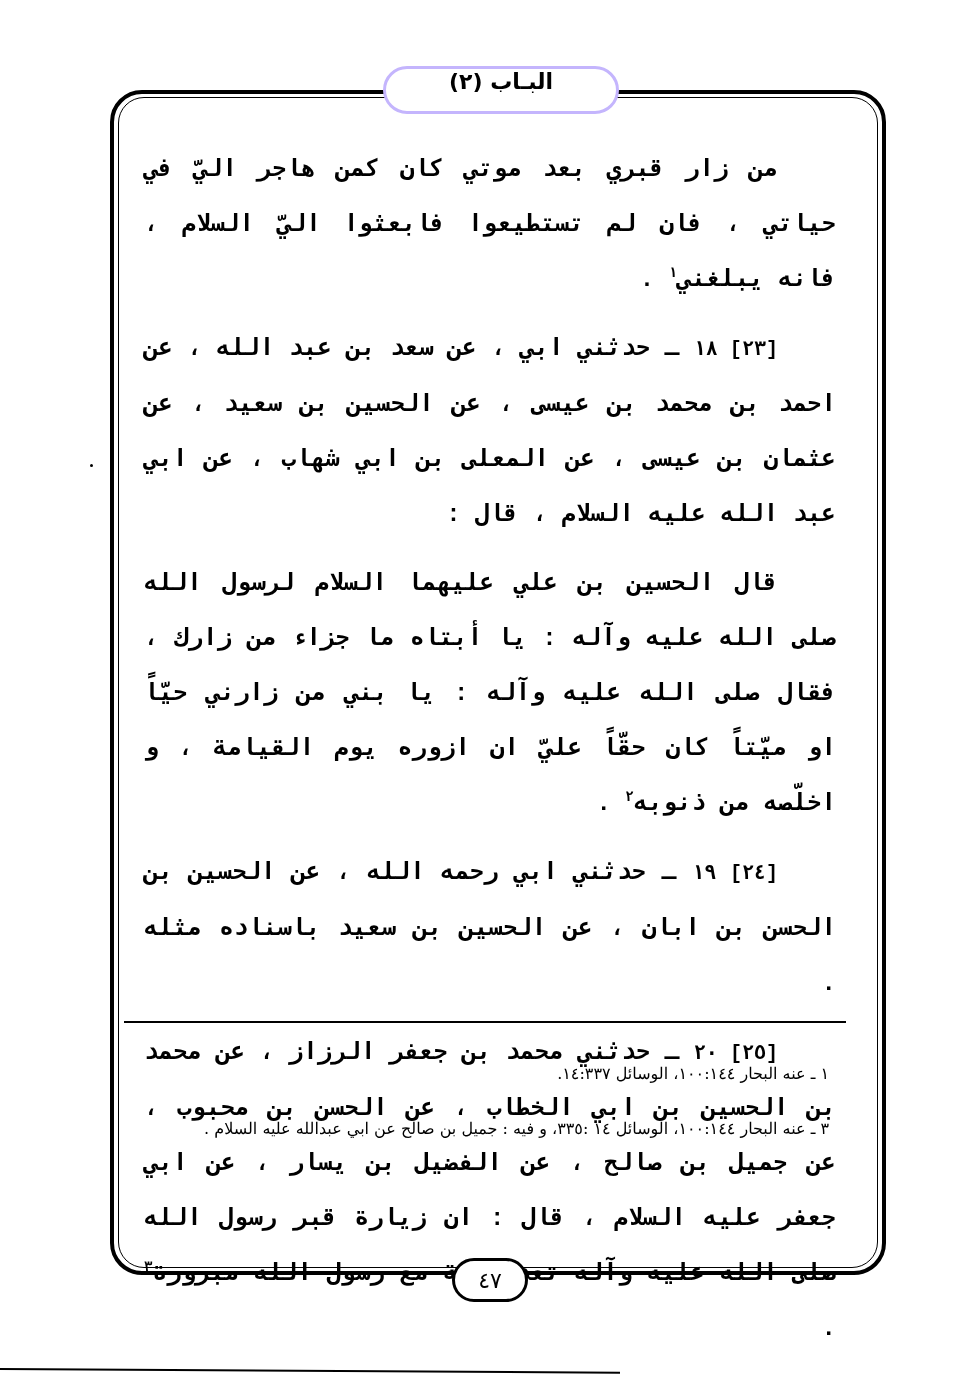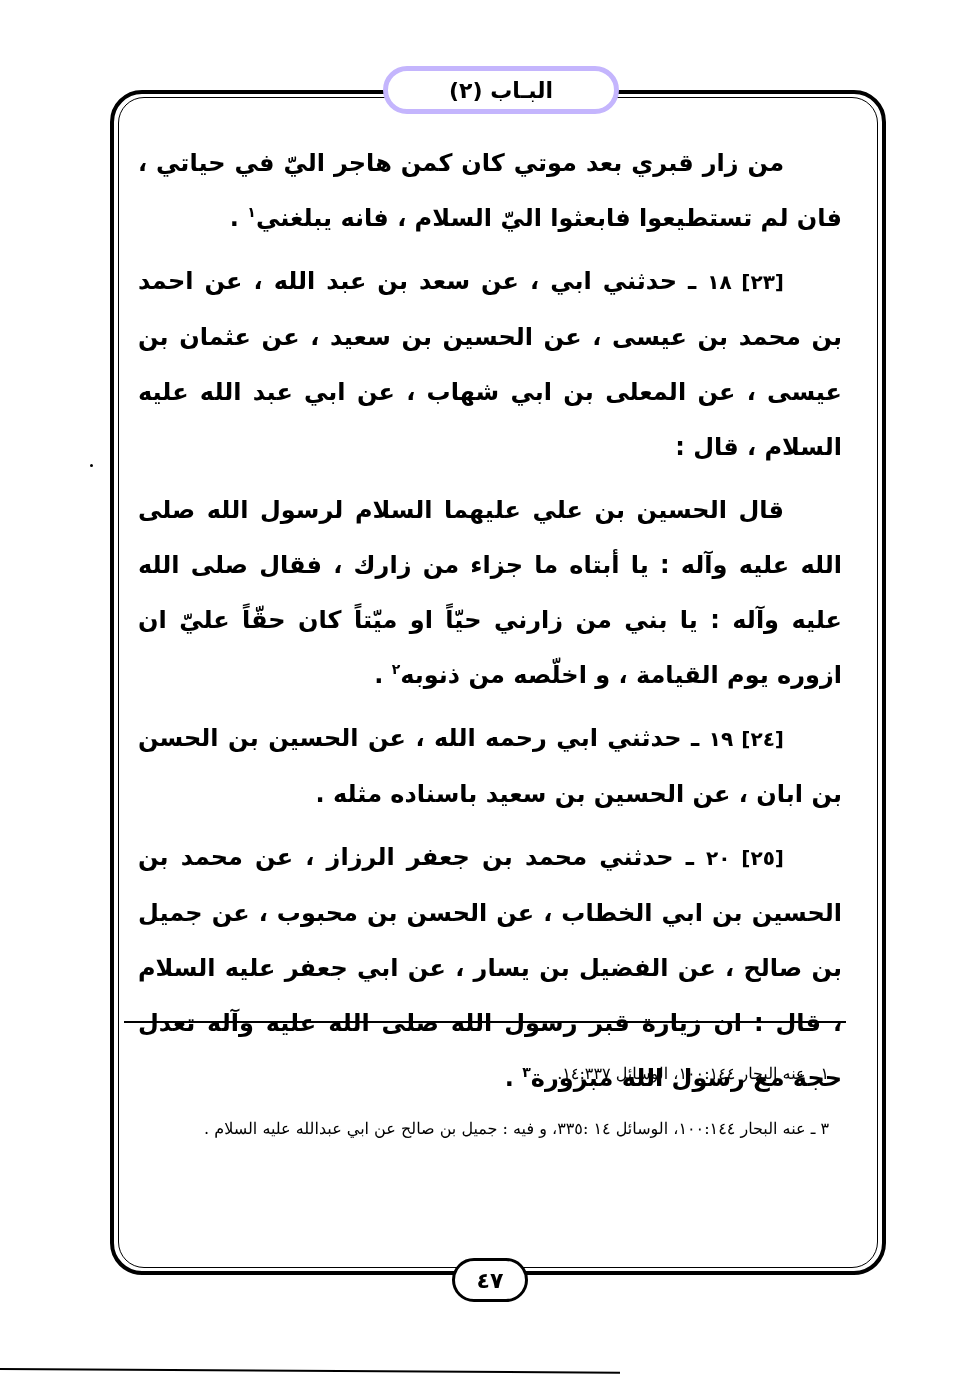--- a/index.html
+++ b/index.html
@@ -35,25 +35,25 @@
       border-radius: 26px;
       box-sizing: border-box;
     }
     .header-pill {
       position: absolute;
       left: 383px;
       top: 66px;
       width: 236px;
       height: 48px;
       background: #fff;
-      border: 5px solid #c4b5fd;
+      border: 3px solid #c4b5fd;
       border-radius: 24px;
       box-sizing: border-box;
       display: flex;
-      align-items: center;
+      align-items: flex-start;
       justify-content: center;
       z-index: 3;
     }
     .header-title {
       font-family: "DejaVu Sans", sans-serif;
       font-weight: bold;
       font-size: 22px;
       direction: rtl;
     }
     .footer-pill {
@@ -65,38 +65,39 @@
       background: #fff;
       border: 3px solid #000;
       border-radius: 22px;
       box-sizing: border-box;
       display: flex;
       align-items: center;
       justify-content: center;
       z-index: 3;
     }
     .page-number {
-      font-weight: bold;
+      font-weight: normal;
       font-size: 22px;
       direction: rtl;
     }
     .content {
       position: absolute;
       left: 130px;
       top: 128px;
       width: 720px;
       direction: rtl;
       text-align: justify;
       font-family: "DejaVu Sans", sans-serif;
       font-weight: bold;
       font-size: 24px;
       line-height: 55px;
     }
     .para {
-      margin: 8px;
+      margin: 14px;
+      font-family: Liberation Mono, monospace;
     }
     .para.indent {
       text-indent: 58px;
     }
     .fn-ref {
       font-size: 14px;
       vertical-align: super;
       line-height: 0;
     }
     .hadith-no {

